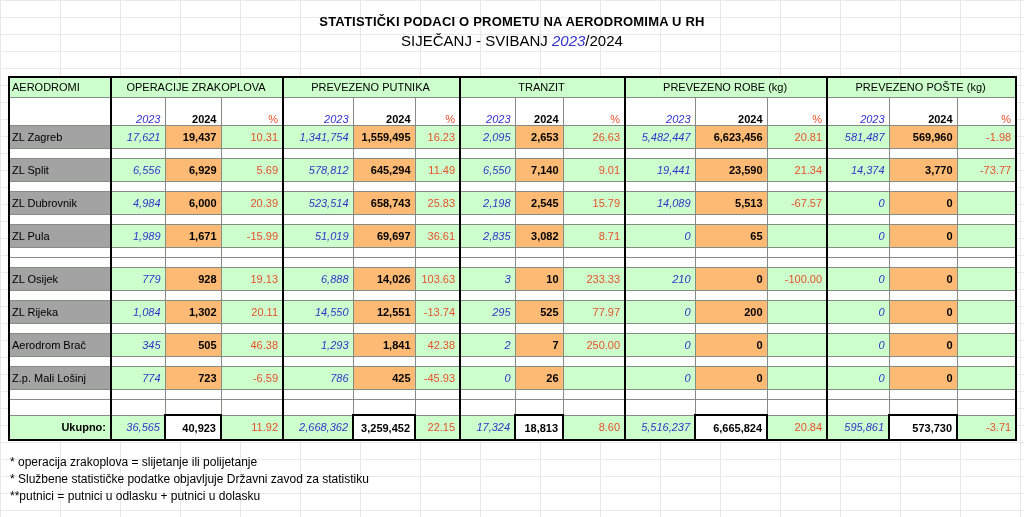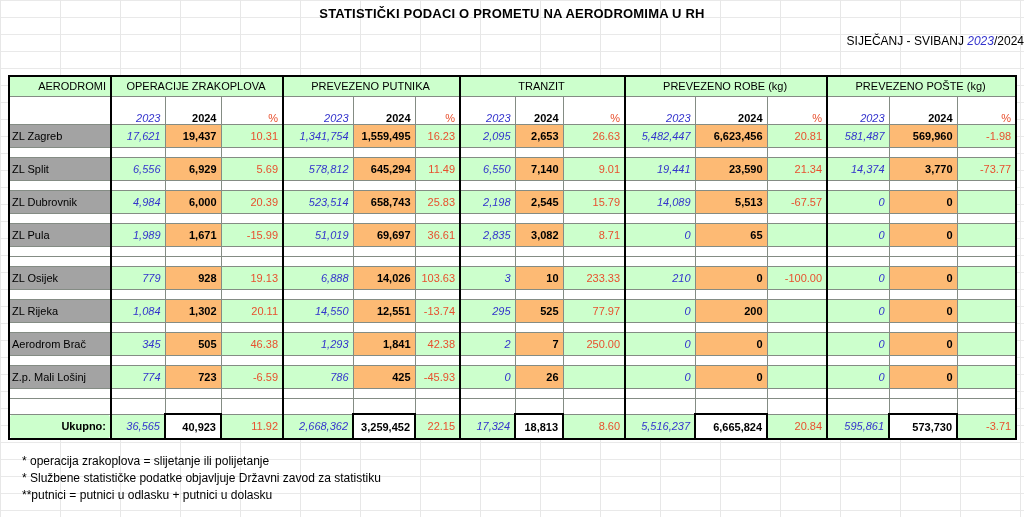--- a/index.html
+++ b/index.html
@@ -6,59 +6,59 @@
   body{
     width:1024px;height:517px;overflow:hidden;
     font-family:"Liberation Sans",sans-serif;color:#000;
     background-color:#fff;
     background-image:
       linear-gradient(to right,#e7e7e7 1px,transparent 1px),
       linear-gradient(to bottom,#e9e9e9 1px,transparent 1px);
     background-size:60px 17px;
   }
   .title{
-    text-align:center;padding-top:6px;
+    text-align:center;padding-top:14px;
     font-size:13px;font-weight:bold;letter-spacing:.2px;
   }
   .subtitle{
-    text-align:right;font-size:12px;margin-top:13px;
+    text-align:center;font-size:15px;margin-top:3px;
   }
   .y-prev{color:#3333cc;font-style:italic;}
   #main-table{
     border-collapse:collapse;table-layout:fixed;
     margin:27px 0 0 8px;width:1008px;
     border:2px solid #000;background:#fff;
   }
   #main-table td{
     border:1px solid #848c84;
     font-size:11px;padding:0 4px 0 2px;
     overflow:hidden;white-space:nowrap;
   }
   tr.h1{height:20px;}
   tr.h2{height:28px;}
   tr.datarow{height:23px;}
   tr.spacer{height:10px;}
   tr.spacer.tall{height:16px;}
   tr.total{height:25px;}
   .ghead{background:#ccffcc;font-size:12px;text-align:center;}
-  .namehead{text-align:right;padding-left:3px;margin-top:33px;}
+  .namehead{text-align:left;padding-left:3px;margin-top:33px;}
   .ncol{border-right:2px solid #000 !important;}
   .gs{border-left:2px solid #000 !important;}
   tr.h2 td{border-bottom:2px solid #000;vertical-align:bottom;padding-bottom:5px;}
   .sh23{color:#3333cc;font-style:italic;text-align:right;font-size:12px;}
   .sh24{font-weight:bold;text-align:right;font-size:12px;}
   .shpct{color:#e8502e;text-align:right;font-size:12px;}
   .namecell{background:#a3a3a3;font-size:12px;text-align:left;padding-left:3px;}
   .v23{background:#ccffcc;color:#3333cc;font-style:italic;text-align:right;}
   .v24{background:#fdba74;font-weight:bold;text-align:right;}
   .vpct{background:#ccffcc;color:#e8502e;text-align:right;}
   tr.spacer td{background:#fff;}
   .totallabel{background:#ccffcc;font-weight:bold;font-size:12px;text-align:right;padding-right:5px;border-radius:6px;}
   .tw{background:#fff !important;border:2px solid #000 !important;}
-  .notes{margin:13px 0 0 22px;font-size:12px;line-height:17px;}
+  .notes{margin:13px 0 0 10px;font-size:12px;line-height:17px;}
 </style>
 </head>
 <body>
 
 <div class="sheet">
   <div class="title">STATISTIČKI PODACI O PROMETU NA AERODROMIMA U RH</div>
   <div class="subtitle"><span>SIJEČANJ - SVIBANJ </span><span class="y-prev">2023</span><span>/</span><span>2024</span></div>
 
   <table id="main-table">
     <colgroup>

